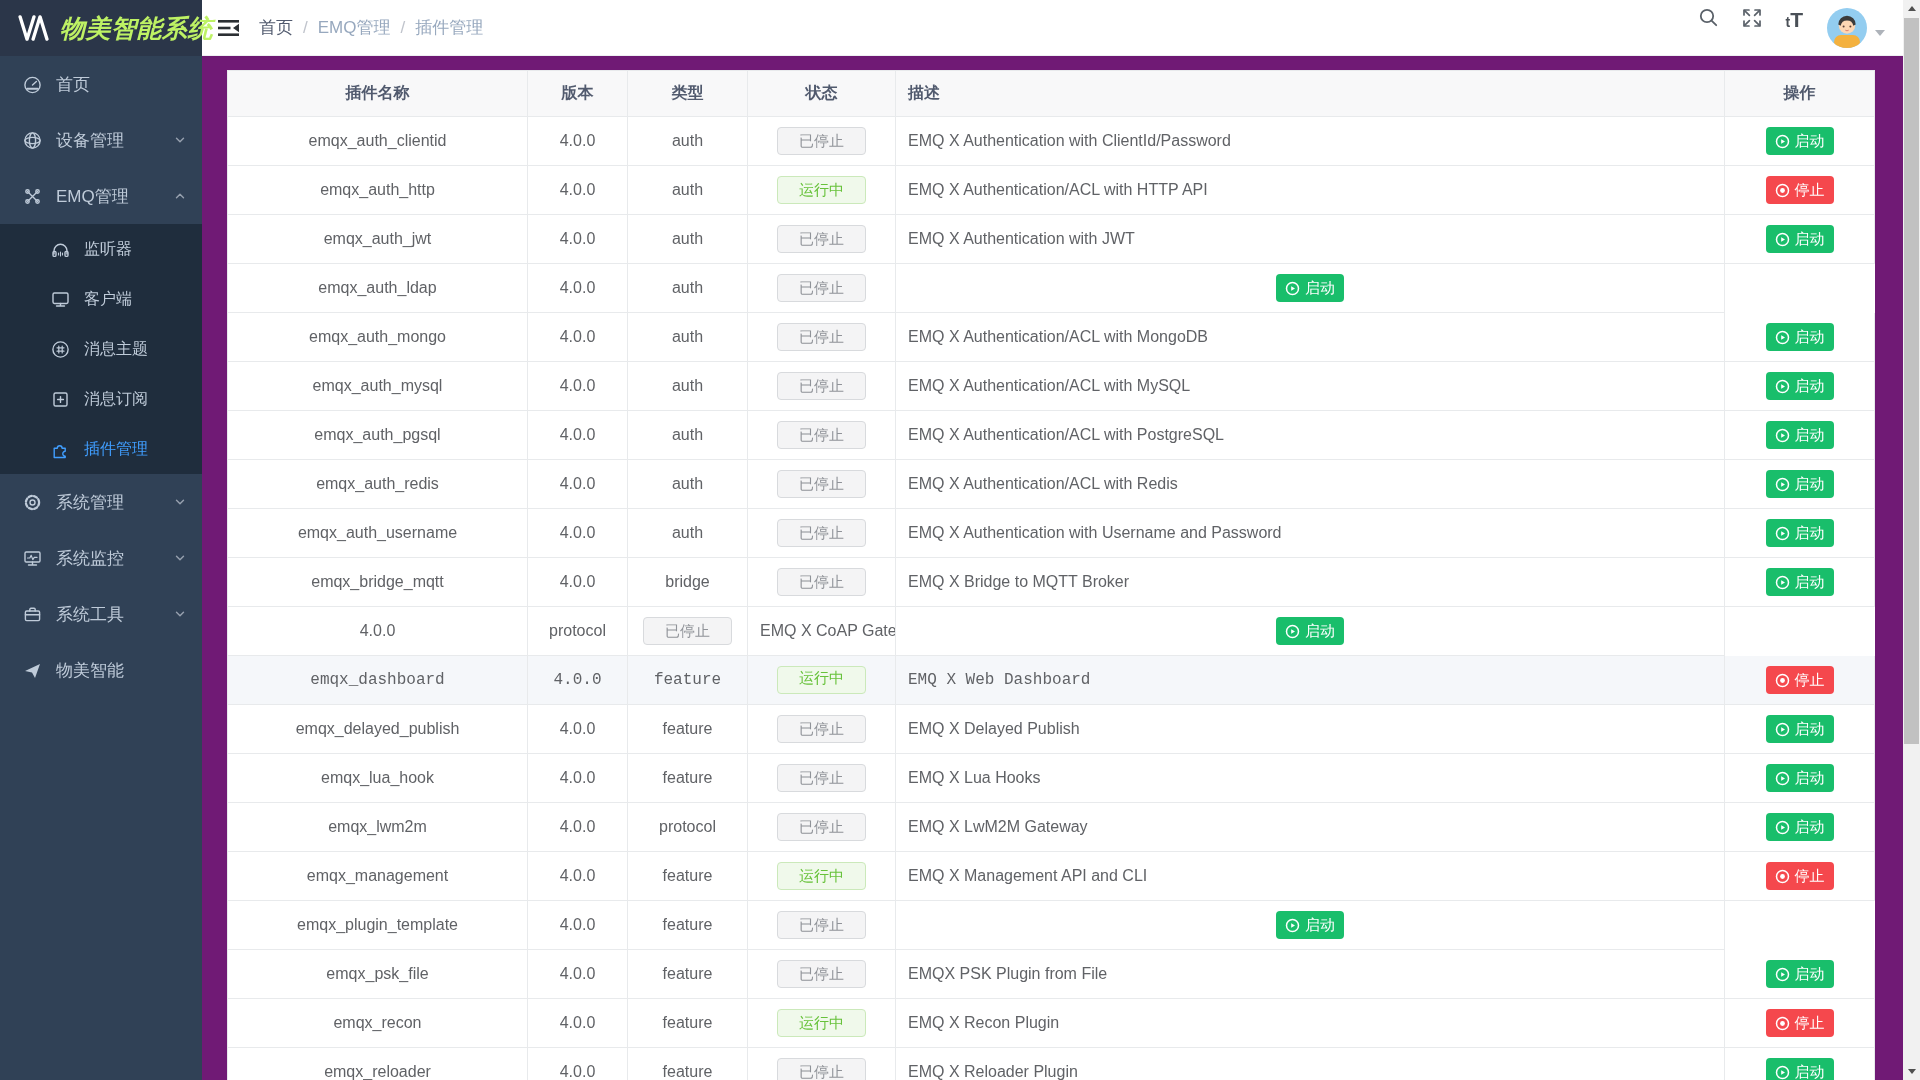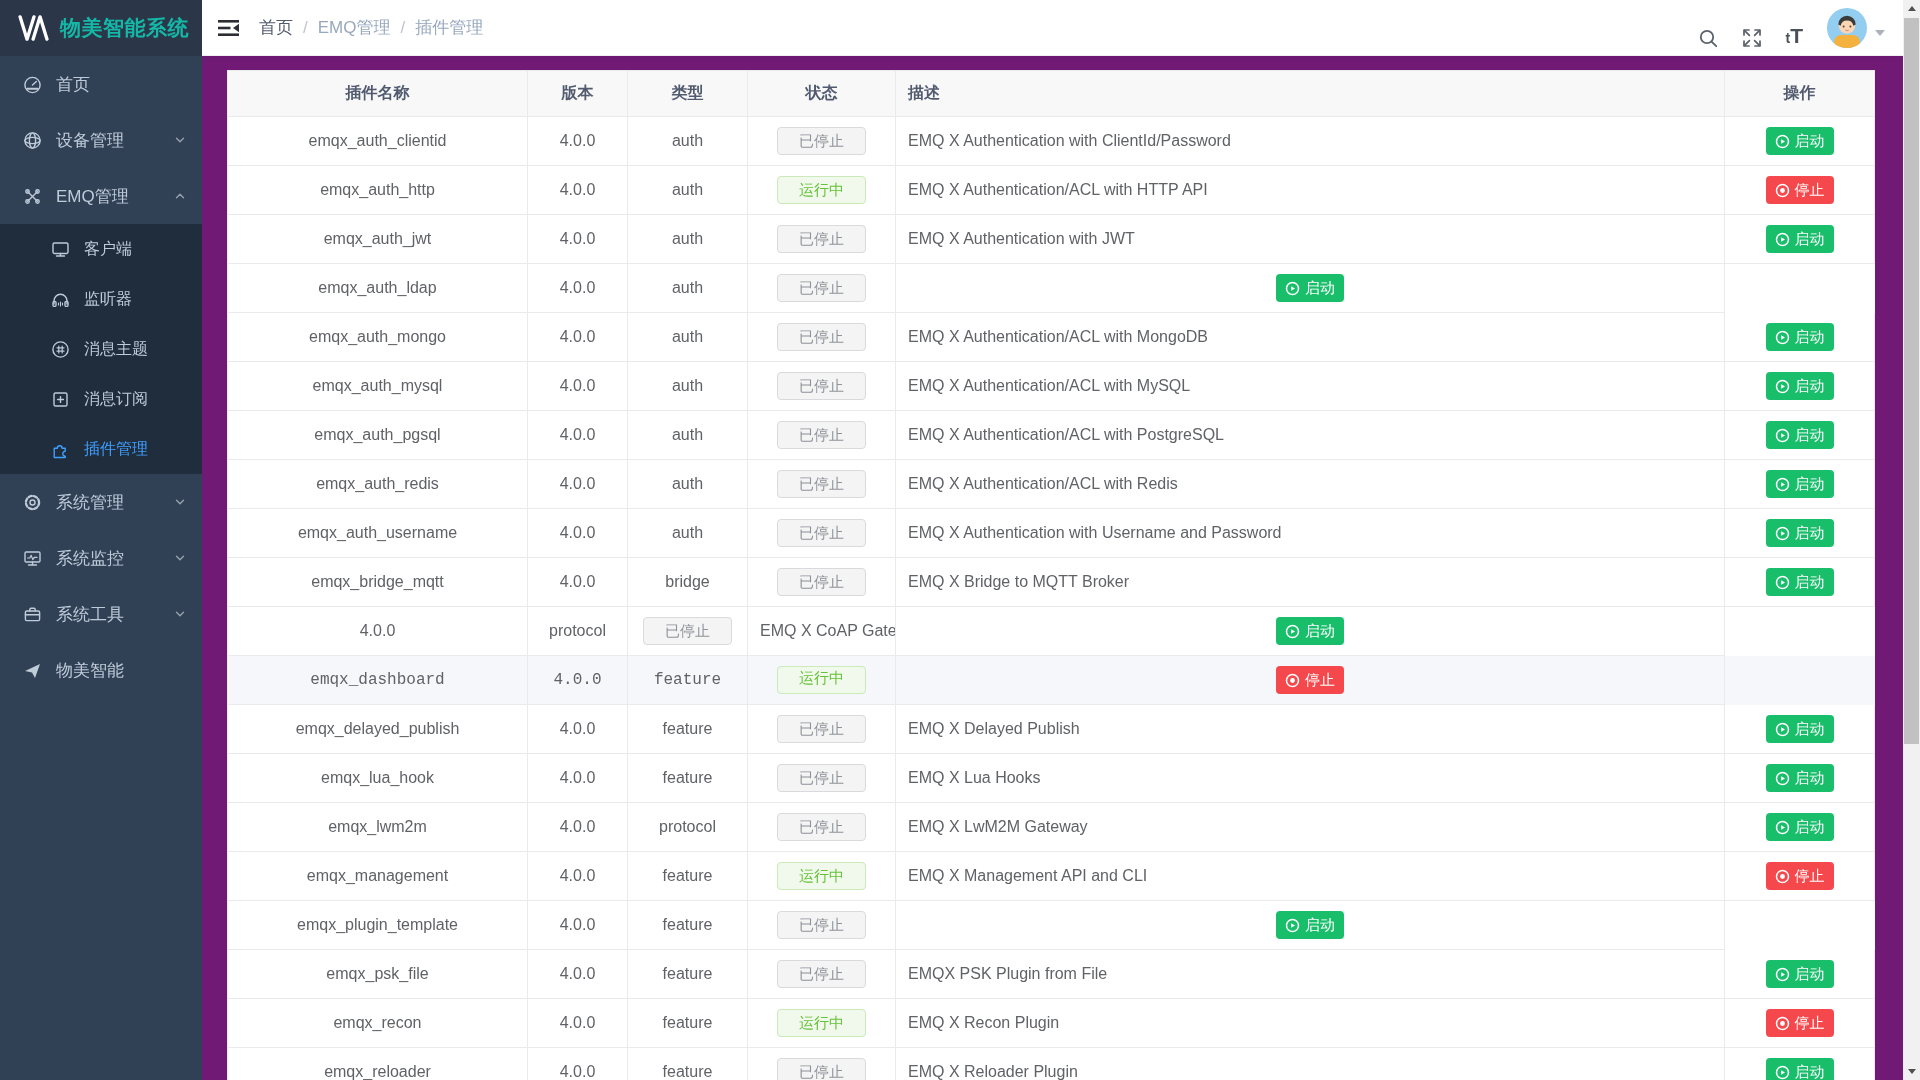--- a/index.html
+++ b/index.html
@@ -2,42 +2,42 @@
 <html><head>
 <meta charset="utf-8">
 <style>
   * { margin:0; padding:0; box-sizing:border-box; }
   html,body { width:1920px; height:1080px; overflow:hidden; background:#fff;
     font-family:"Liberation Sans","DejaVu Sans",sans-serif; }
 
   
   .sidebar { position:fixed; left:0; top:0; bottom:0; width:202px; background:#304156; z-index:5; }
   .logo { height:56px; display:flex; align-items:center; padding-left:18px; gap:10px; background:#2b3649; cursor:pointer; }
-  .logo-title { color:#14b8a6; font-size:21px; font-weight:bold; letter-spacing:.5px; white-space:nowrap; }
+  .logo-title { color:#bef264; font-size:25px; font-weight:bold; letter-spacing:.5px; white-space:nowrap;font-style:italic; }
   .menu-item { height:56px; display:flex; align-items:center; padding:0 16px 0 20px;
     color:#bfcbd9; font-size:17px; cursor:pointer; user-select:none; }
   .menu-item .mi-icon { width:24px; margin-right:12px; display:flex; justify-content:center; align-items:center; flex:none; }
   .menu-item .mi-label { white-space:nowrap; }
   .menu-item .chev { margin-left:auto; display:flex; }
   .submenu { background:#1f2d3d; }
   .submenu .menu-item { height:50px; padding-left:48px; font-size:16px; }
   .menu-item.active { color:#409eff; }
   svg.sic { stroke:#bfcbd9; fill:none; stroke-width:1.4; stroke-linecap:round; stroke-linejoin:round; }
   .active svg.sic { stroke:#409eff; }
 
   
   .navbar { position:absolute; left:202px; top:0; width:1701px; height:56px; background:#fff;
     border-bottom:1px solid #eef0f2; box-shadow:0 1px 4px rgba(0,21,41,.06);
     display:flex; align-items:center; padding:0 18px 0 16px; z-index:4; }
   .hamburger { margin-right:20px; display:flex; cursor:pointer; }
   .breadcrumb { display:flex; align-items:center; gap:10px; font-size:17px; }
   .crumb { color:#97a8be; }
   .crumb.first { color:#515a6e; cursor:pointer; }
   .crumb-sep { color:#c0c4cc; }
-  .nav-right { margin-left:auto; display:flex; align-items:flex-end; gap:24px; }
+  .nav-right { margin-left:auto; display:flex; align-items:flex-start; gap:24px; }
   .nav-ic { display:flex; align-items:center; cursor:pointer; }
   .font-ic { font-size:14px; color:#4a5057; font-weight:bold; cursor:pointer; }
   .font-ic .bigT { font-size:21px; }
   .avatar-wrap { display:flex; align-items:flex-end; gap:8px; cursor:pointer; }
   .caret { width:0; height:0; border-left:5px solid transparent; border-right:5px solid transparent;
     border-top:6px solid #aeb3ba; margin-bottom:12px; }
 
   
   .main { position:absolute; left:202px; top:56px; width:1701px; bottom:0; background:#701a75; padding:14px 0 0 25px; }
   .tbl { width:1648px; border-left:1px solid #e8eaec; border-top:1px solid #e8eaec; font-size:16px; color:#606266; }
@@ -118,36 +118,36 @@
         <span class="chev">
           <svg width="12" height="12" viewBox="0 0 12 12">
             <path d="M2.5 7.8 L6 4.2 L9.5 7.8" stroke="#96a0ae" stroke-width="1.4" fill="none" stroke-linecap="round" stroke-linejoin="round"></path>
           </svg>
         </span>
       </div>
       <div class="submenu">
         <div class="menu-item">
           <span class="mi-icon">
             <svg class="sic" width="19" height="19" viewBox="0 0 19 19">
-              <rect x="2" y="3" width="15" height="10.5" rx="1.4"></rect>
-              <path d="M9.5 13.5 V16 M5.5 16 h8"></path>
-            </svg>
-          </span>
-          <span class="mi-label">客户端</span>
-        </div>
-        <div class="menu-item">
-          <span class="mi-icon">
-            <svg class="sic" width="19" height="19" viewBox="0 0 19 19">
               <path d="M3 14 v-3.2 a6.5 6.5 0 0 1 13 0 V14"></path>
               <rect x="2" y="11.4" width="3" height="5" rx="1.2"></rect>
               <rect x="14" y="11.4" width="3" height="5" rx="1.2"></rect>
               <path d="M7.5 13 v2 M9.5 12 v4 M11.5 13 v2" stroke-width="1.1"></path>
             </svg>
           </span>
           <span class="mi-label">监听器</span>
+        </div>
+        <div class="menu-item">
+          <span class="mi-icon">
+            <svg class="sic" width="19" height="19" viewBox="0 0 19 19">
+              <rect x="2" y="3" width="15" height="10.5" rx="1.4"></rect>
+              <path d="M9.5 13.5 V16 M5.5 16 h8"></path>
+            </svg>
+          </span>
+          <span class="mi-label">客户端</span>
         </div>
         <div class="menu-item">
           <span class="mi-icon">
             <svg class="sic" width="19" height="19" viewBox="0 0 19 19">
               <circle cx="9.5" cy="9.5" r="7.6"></circle>
               <path d="M7.8 6 v7 M11.2 6 v7 M6 7.8 h7 M6 11.2 h7" stroke-width="1.2"></path>
             </svg>
           </span>
           <span class="mi-label">消息主题</span>
         </div>
@@ -506,20 +506,21 @@
           </button>
         </div>
       </div>
       <div class="trow hl">
         <div class="tcell">emqx_dashboard</div>
         <div class="tcell">4.0.0</div>
         <div class="tcell">feature</div>
         <div class="tcell">
           <span class="tag running">运行中</span>
         </div>
+        <div class="tcell desc">EMQ X Web Dashboard</div>
         <div class="tcell">
           <button class="abtn stop">
             <span style="display: flex;">
               <svg width="15" height="15" viewBox="0 0 15 15">
                 <circle cx="7.5" cy="7.5" r="6"></circle>
                 <circle cx="7.5" cy="7.5" r="2.4" fill="#fff" stroke="none"></circle>
               </svg>
             </span>
             <span>停止</span>
           </button>

